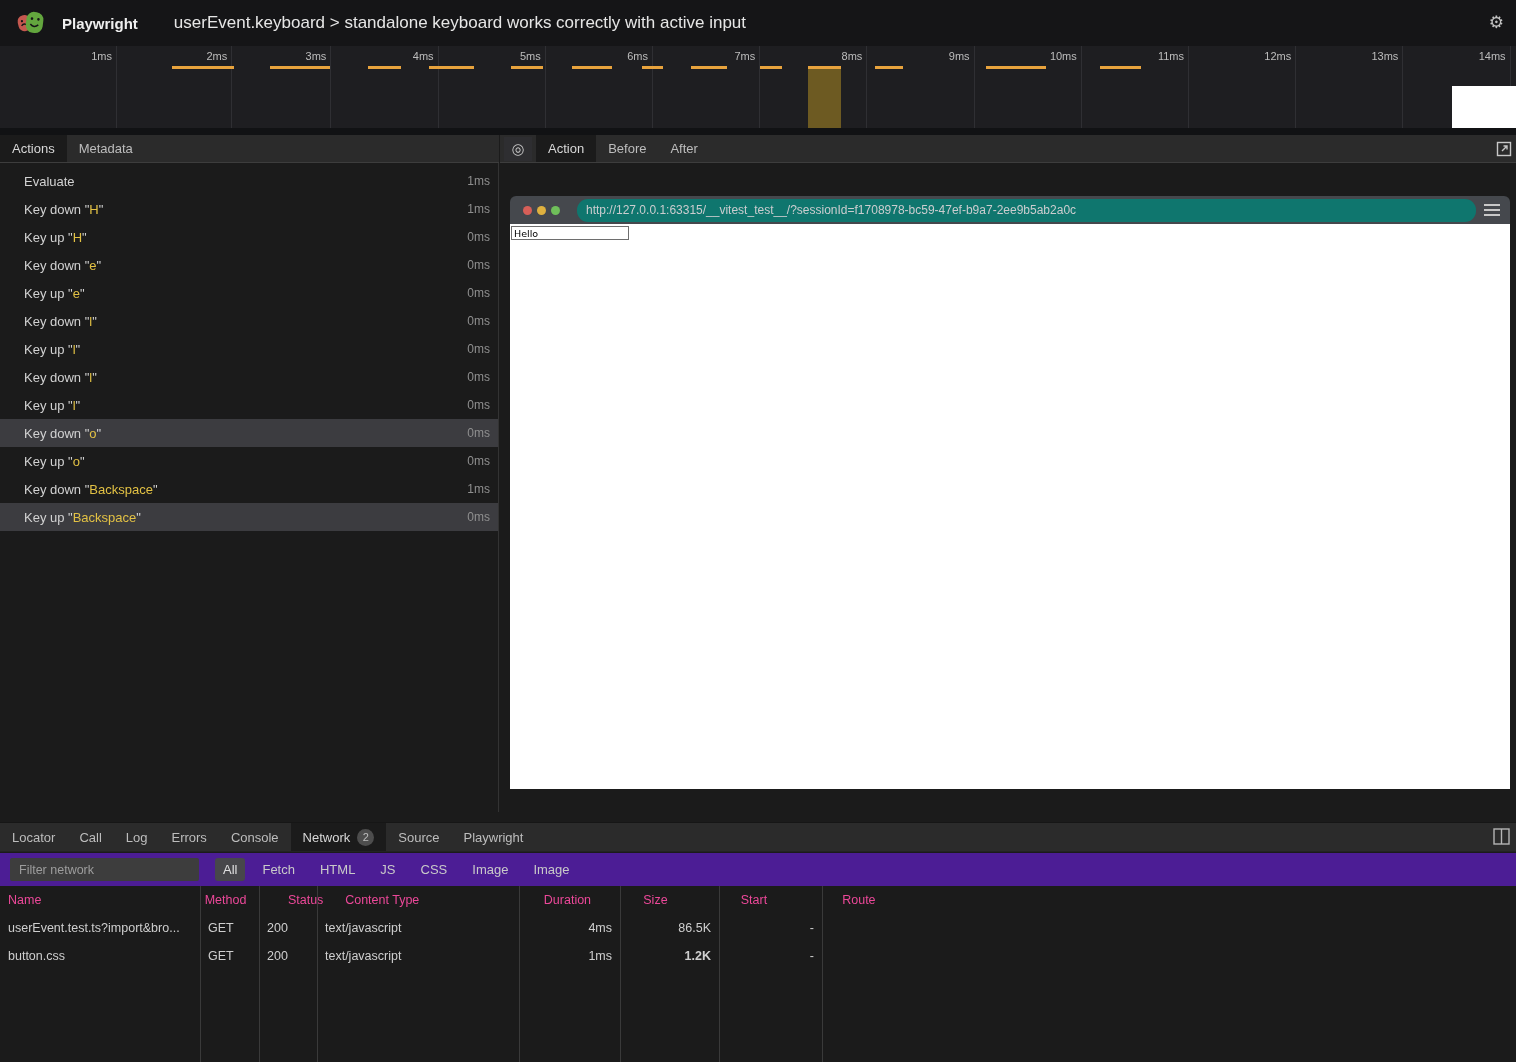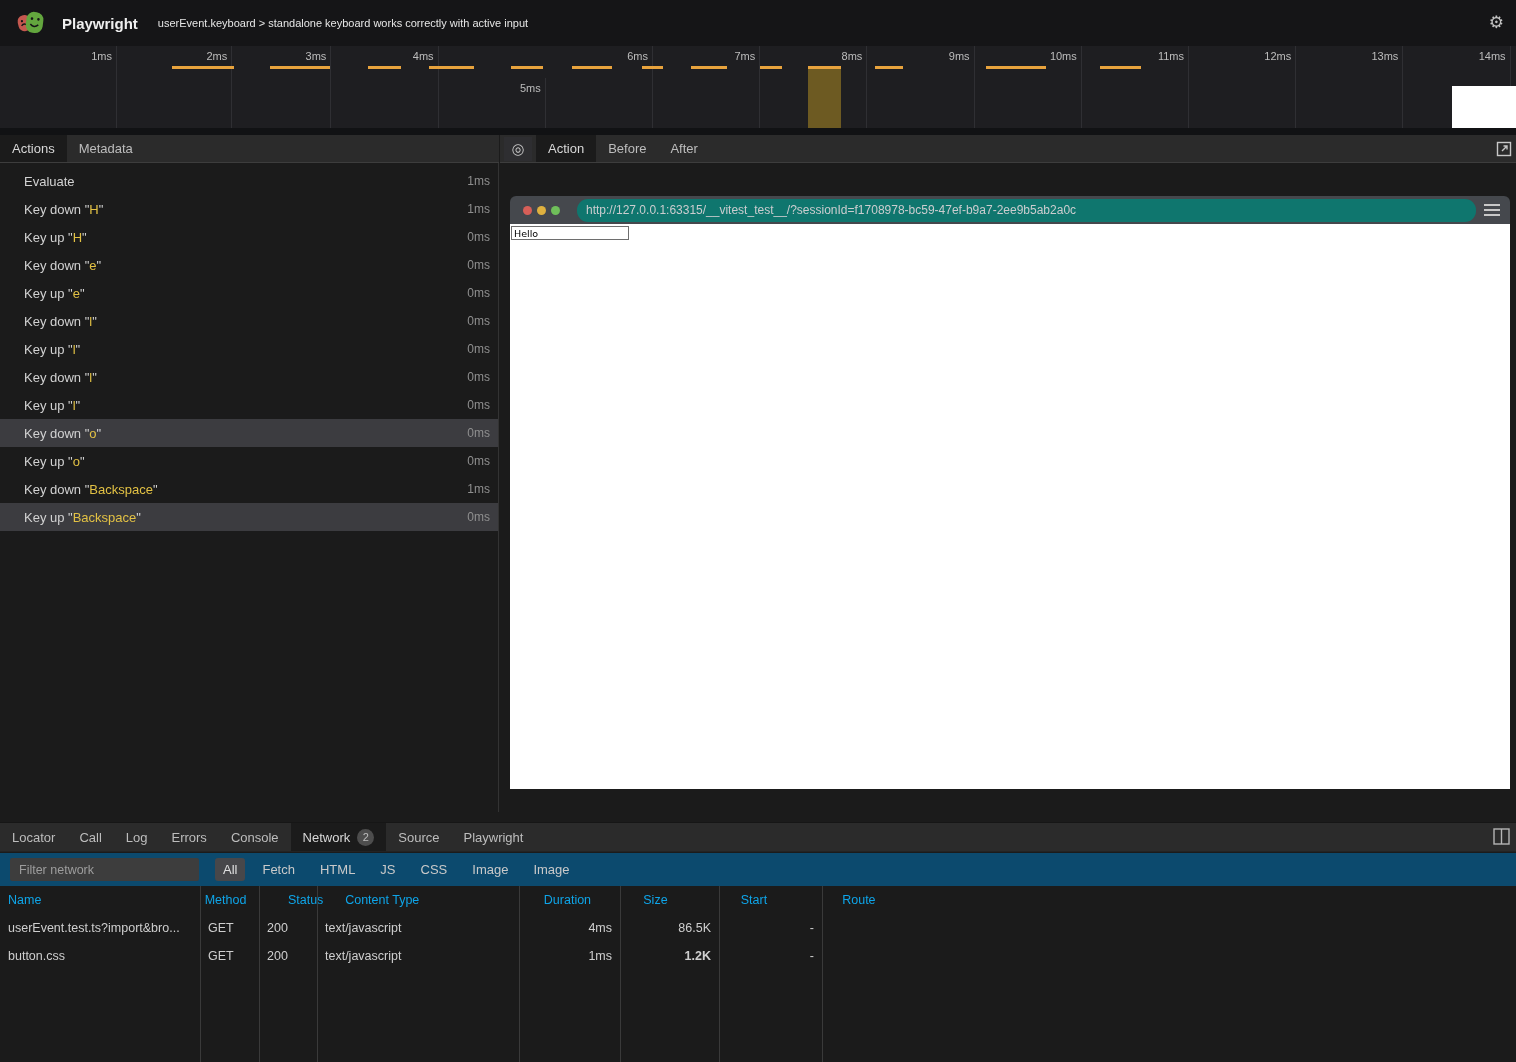--- a/index.html
+++ b/index.html
@@ -3,21 +3,21 @@
 <meta charset="utf-8">
 <style>
   html,body{margin:0;padding:0;background:#101010;}
   *{box-sizing:border-box;font-family:"Liberation Sans","DejaVu Sans",sans-serif;}
   #app{position:relative;width:1516px;height:1062px;background:#1b1b1b;overflow:hidden;color:#cfcfcf;padding-left:8px;}
 
   
   .header{position:absolute;left:0;top:0;width:1516px;height:46px;background:#151517;display:flex;align-items:center;}
   .logo{margin-left:16px;width:30px;height:30px;flex:0 0 auto;}
   .app-title{margin-left:16px;font-size:15px;font-weight:700;color:#efefef;}
-  .test-title{margin-left:20px;font-size:11px;color:#e6e6e6;white-space:nowrap;}
+  .test-title{margin-left:36px;font-size:17px;color:#e6e6e6;white-space:nowrap;}
   .gear{position:absolute;right:12px;top:12px;font-size:17px;color:#c2c2c2;cursor:pointer;}
 
   
   .timeline{position:absolute;left:0;top:46px;width:1516px;height:82px;background:#1e1e21;}
   .tl-seg{position:absolute;top:0;height:82px;border-right:1px solid #2f2f33;}
   .tl-seg span{position:absolute;right:4px;top:4px;font-size:11px;color:#bdbdbd;}
   .tl-bar{position:absolute;top:20px;height:3px;background:#e8a33d;}
   .tl-sel{position:absolute;top:20px;bottom:0;background:#6d5a22;}
   .tl-thumb{position:absolute;top:40px;height:42px;background:#ffffff;}
   .splitter-h{position:absolute;left:0;top:128px;width:1516px;height:7px;background:#111214;}
@@ -52,31 +52,31 @@
   .hamburger{margin-left:8px;display:flex;flex-direction:column;gap:3px;cursor:pointer;}
   .hamburger i{display:block;width:16px;height:2px;background:#c8c8c8;}
   .page{position:absolute;left:10px;top:60px;width:1000px;height:565px;background:#ffffff;}
   .page input{position:absolute;left:1px;top:2px;width:118px;height:14px;border:1px solid #6e6e6e;font-size:9.5px;padding:0 2px;color:#000;background:#fff;font-family:"DejaVu Sans",sans-serif;}
 
   
   .bottom-strip{position:absolute;left:0;top:822px;width:1516px;height:30px;background:#2b2b2b;border-top:1px solid #161616;border-bottom:1px solid #232323;display:flex;}
   .badge{display:inline-flex;align-items:center;justify-content:center;width:17px;height:17px;border-radius:50%;background:#4d4d4d;color:#bdbdbd;font-size:11px;margin-left:7px;}
   .colsbtn{position:absolute;right:6px;top:828px;width:17px;height:17px;cursor:pointer;}
 
-  .filter-row{position:absolute;left:0;top:853px;width:1516px;height:33px;background:#0c4a6e;display:flex;align-items:center;}
+  .filter-row{position:absolute;left:0;top:853px;width:1516px;height:33px;background:#4c1d95;display:flex;align-items:center;}
   .filter-input{margin-left:10px;width:189px;height:23px;background:#3d3d3d;border:none;border-radius:2px;color:#d8d8d8;font-size:12.5px;padding:0 9px;}
   .filter-input::placeholder{color:#9d9d9d;}
   .chips{display:flex;align-items:center;margin-left:16px;}
   .chip{padding:4px 8px;margin-right:9px;font-size:13px;color:#c9c9c9;border-radius:3px;cursor:pointer;}
   .chip.selected{background:#47474a;color:#e0e0e0;}
 
   .net-table{position:absolute;left:0;top:886px;width:1516px;height:176px;}
   .vlines i{position:absolute;top:0;bottom:0;width:1px;background:#3a3a3a;}
   .trow{display:flex;height:28px;align-items:center;font-size:12.5px;color:#cfcfcf;}
-  .trow.hdr{color:#0ea5e9;}
+  .trow.hdr{color:#ec4899;}
   .tcell{padding:0 8px;white-space:nowrap;overflow:hidden;}
   .tcell.r{text-align:right;}
 </style>
 </head>
 <body>
 
 <div id="app">
 
   <div class="header">
     <svg class="logo" viewBox="0 0 30 30">
@@ -103,21 +103,21 @@
       </div>
       <div class="tl-seg" style="left: 125px; width: 107.2px;">
         <span>2ms</span>
       </div>
       <div class="tl-seg" style="left: 224.2px; width: 107.2px;">
         <span>3ms</span>
       </div>
       <div class="tl-seg" style="left: 331.4px; width: 107.2px;">
         <span>4ms</span>
       </div>
-      <div class="tl-seg" style="left: 438.6px; width: 107.2px; margin-top: 32px;">
+      <div class="tl-seg" style="left: 438.6px; width: 107.2px;">
         <span>5ms</span>
       </div>
       <div class="tl-seg" style="left: 545.8px; width: 107.2px;">
         <span>6ms</span>
       </div>
       <div class="tl-seg" style="left: 653px; width: 107.2px;">
         <span>7ms</span>
       </div>
       <div class="tl-seg" style="left: 760.2px; width: 107.2px;">
         <span>8ms</span>

